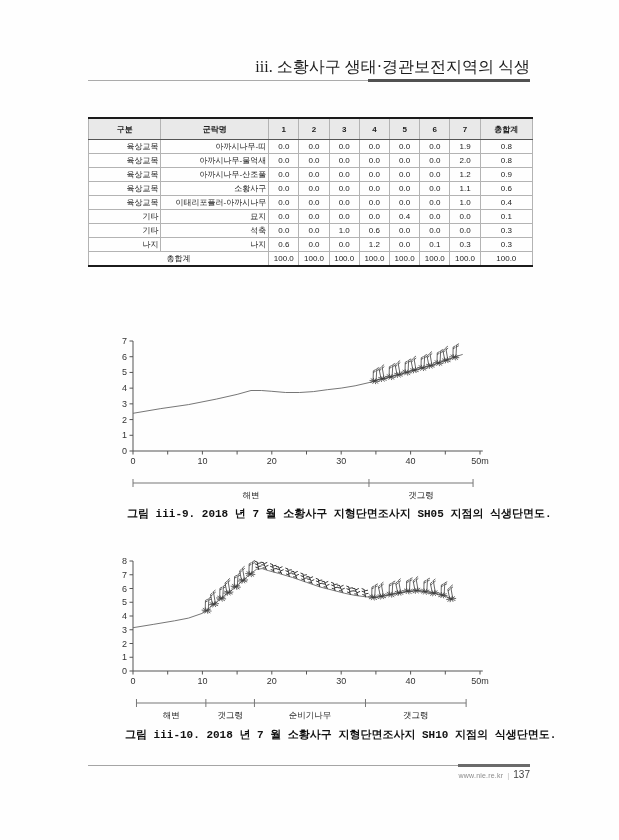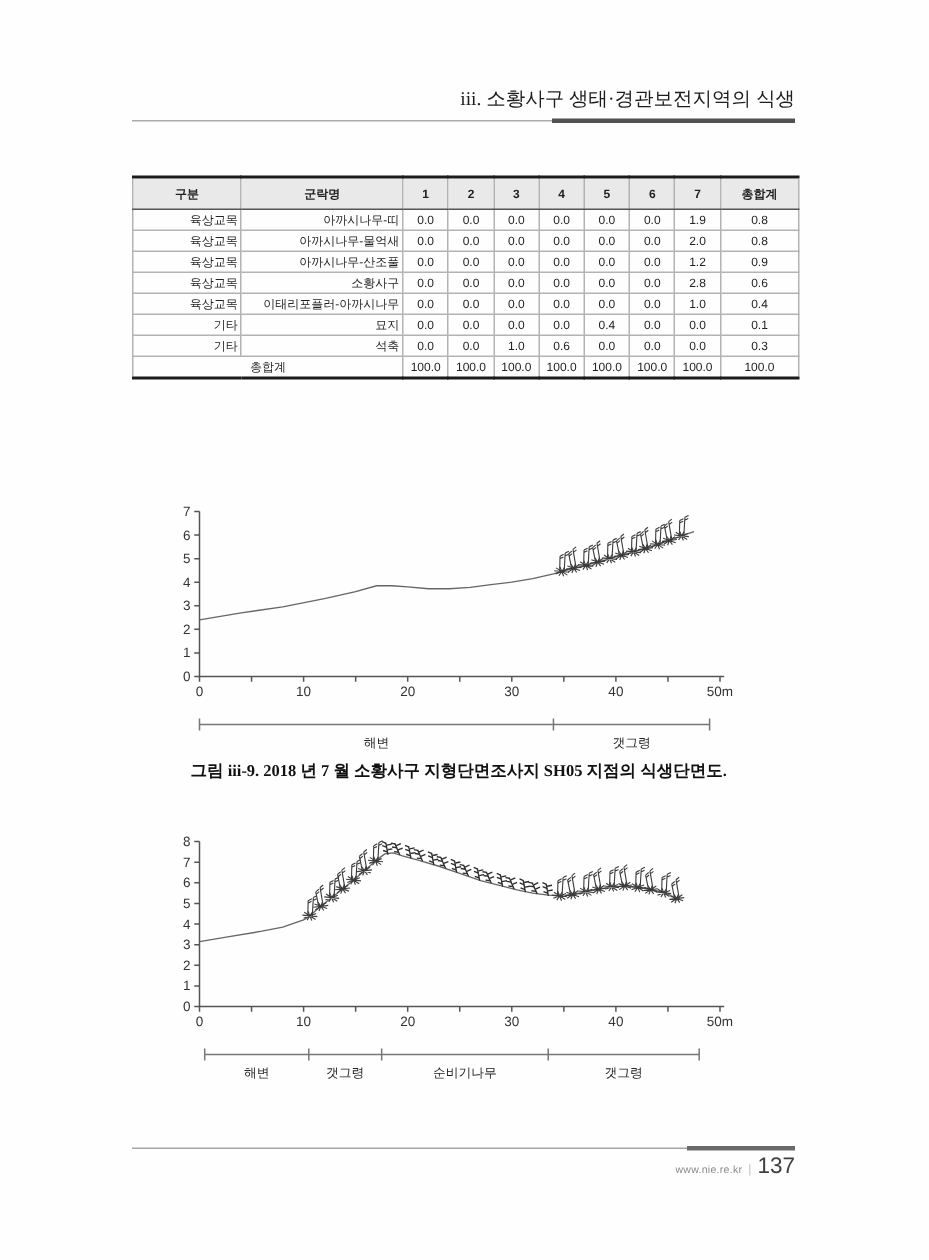--- a/index.html
+++ b/index.html
@@ -1,21 +1,21 @@
 <!DOCTYPE html>
 <html><head>
 <meta charset="utf-8">
 <style>
   html,body{margin:0;padding:0;}
   body{width:619px;height:840px;background:#fff;font-family:"Liberation Sans",sans-serif;}
   .page{position:relative;width:619px;height:840px;background:#fefefe;overflow:hidden;}
 
   
   .running-head{position:absolute;top:57px;right:89px;font-family:"Liberation Serif",serif;
-    font-size:13px;color:#1c1c1c;white-space:nowrap;}
+    font-size:16px;color:#1c1c1c;white-space:nowrap;}
   .header-rule{position:absolute;top:79px;left:88px;width:442px;display:flex;align-items:center;}
   .header-rule .thin{height:1.5px;background:#ababab;flex:0 0 280px;}
   .header-rule .thick{height:3px;background:#525252;flex:1;}
 
   
   table.coverage{position:absolute;left:88px;top:117px;width:445px;border-collapse:collapse;
     table-layout:fixed;border-top:2px solid #1b1b1b;border-bottom:2px solid #1b1b1b;
     font-size:8px;color:#222;}
   .coverage th,.coverage td{border:1px solid #b3b3b3;padding:0 2px;overflow:hidden;white-space:nowrap;}
   .coverage thead th{background:#e9e9e9;font-weight:bold;height:20px;text-align:center;
@@ -25,33 +25,33 @@
   .coverage tr.total td{border-top:1px solid #8f8f8f;}
   .coverage td.center{text-align:center;}
 
   
   .fig-chart{position:absolute;left:100px;}
   #fig1{top:333px;}
   #fig2{top:553px;}
   .fig-chart text{font-family:"Liberation Sans",sans-serif;fill:#333;}
   .fig-chart .ax{font-size:9px;}
   .fig-chart .zl{font-size:8.5px;fill:#222;}
-  .fig-caption{position:absolute;font-family:Liberation Serif, serif;font-weight:bold;
+  .fig-caption{position:absolute;font-family:Liberation Mono, monospace;font-weight:bold;
     font-size:11px;color:#111;white-space:nowrap;}
   #cap1{top:506px;left:127px;}
   #cap2{top:727px;left:125px;}
 
   
   .footer-rule{position:absolute;top:764px;left:88px;width:442px;display:flex;align-items:center;}
   .footer-rule .thin{height:1px;background:#a5a5a5;flex:0 0 370px;}
   .footer-rule .thick{height:3px;background:#6a6a6a;flex:1;}
   .footer-text{position:absolute;top:769px;right:89px;display:flex;align-items:baseline;gap:4px;}
   .footer-text .site{font-size:7px;color:#8a8a8a;letter-spacing:.2px;}
   .footer-text .sep{font-size:8px;color:#c0c0c0;}
-  .footer-text .pageno{font-size:15px;color:#3f3f3f;}
+  .footer-text .pageno{font-size:10px;color:#3f3f3f;}
 </style>
 </head>
 <body>
 
 <div class="page">
 
   <div class="running-head">iii. 소황사구 생태·경관보전지역의 식생</div>
   <div class="header-rule">
     <div class="thin"></div>
     <div class="thick"></div>
@@ -123,21 +123,21 @@
         </tr>
         <tr>
           <td class="left">육상교목</td>
           <td class="left">소황사구</td>
           <td class="">0.0</td>
           <td class="">0.0</td>
           <td class="">0.0</td>
           <td class="">0.0</td>
           <td class="">0.0</td>
           <td class="">0.0</td>
-          <td class="">2.8</td>
+          <td class="">1.1</td>
           <td class="">0.6</td>
         </tr>
         <tr>
           <td class="left">육상교목</td>
           <td class="left">이태리포플러-아까시나무</td>
           <td class="">0.0</td>
           <td class="">0.0</td>
           <td class="">0.0</td>
           <td class="">0.0</td>
           <td class="">0.0</td>
@@ -160,20 +160,32 @@
         <tr>
           <td class="left">기타</td>
           <td class="left">석축</td>
           <td class="">0.0</td>
           <td class="">0.0</td>
           <td class="">1.0</td>
           <td class="">0.6</td>
           <td class="">0.0</td>
           <td class="">0.0</td>
           <td class="">0.0</td>
+          <td class="">0.3</td>
+        </tr>
+        <tr>
+          <td class="left">나지</td>
+          <td class="left">나지</td>
+          <td class="">0.6</td>
+          <td class="">0.0</td>
+          <td class="">0.0</td>
+          <td class="">1.2</td>
+          <td class="">0.0</td>
+          <td class="">0.1</td>
+          <td class="">0.3</td>
           <td class="">0.3</td>
         </tr>
         <tr class="total">
           <td colspan="2" class="center">총합계</td>
           <td>100.0</td>
           <td>100.0</td>
           <td>100.0</td>
           <td>100.0</td>
           <td>100.0</td>
           <td>100.0</td>
@@ -442,20 +454,21 @@
         <line x1="36.47" y1="146" x2="36.47" y2="154" stroke="#777" stroke-width="1"></line>
         <line x1="105.87" y1="146" x2="105.87" y2="154" stroke="#777" stroke-width="1"></line>
         <line x1="154.45" y1="146" x2="154.45" y2="154" stroke="#777" stroke-width="1"></line>
         <line x1="265.49" y1="146" x2="265.49" y2="154" stroke="#777" stroke-width="1"></line>
         <line x1="366.12" y1="146" x2="366.12" y2="154" stroke="#777" stroke-width="1"></line>
         <text class="zl" x="71.17" y="165" text-anchor="middle">해변</text>
         <text class="zl" x="130.16000000000003" y="165" text-anchor="middle">갯그령</text>
         <text class="zl" x="209.97" y="165" text-anchor="middle">순비기나무</text>
         <text class="zl" x="315.805" y="165" text-anchor="middle">갯그령</text>
       </svg></div>
+  <div class="fig-caption" id="cap2">그림 iii-10. 2018 년 7 월 소황사구 지형단면조사지 SH10 지점의 식생단면도.</div>
 
   <div class="footer-rule">
     <div class="thin"></div>
     <div class="thick"></div>
   </div>
   <div class="footer-text">
     <span class="site">www.nie.re.kr</span>
     <span class="sep">|</span>
     <span class="pageno">137</span>
   </div>

